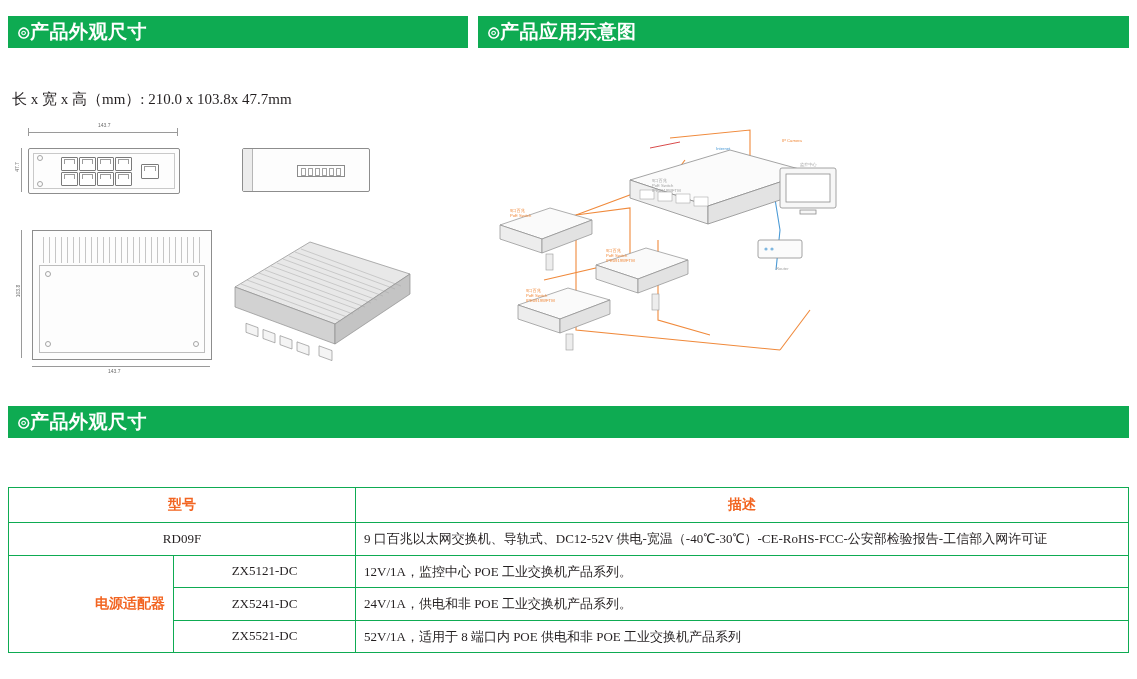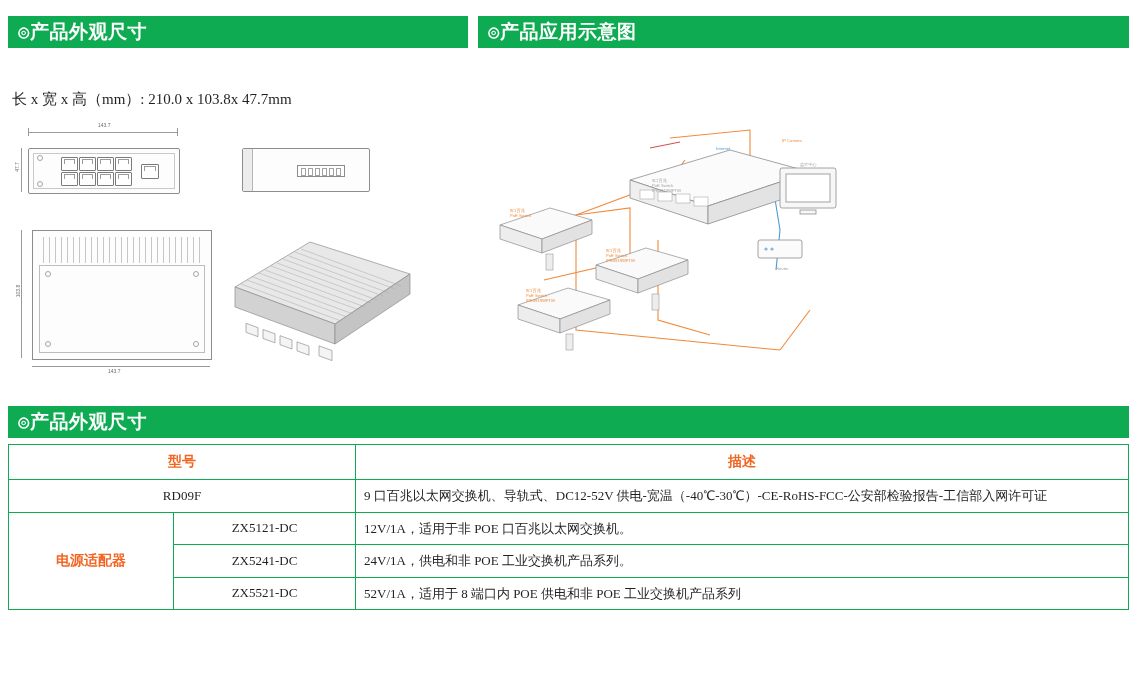--- a/index.html
+++ b/index.html
@@ -62,39 +62,39 @@
   #topview .body{position:absolute;left:6px;top:34px;right:6px;bottom:6px;border:1px solid #bdbdbd;}
 
   
   #iso{position:absolute;left:205px;top:92px;width:205px;height:150px;}
 
   
   #appdiag{position:absolute;left:480px;top:120px;width:650px;height:275px;}
 
   
   #order-table{
-    position:absolute;left:8px;top:444px;width:1121px;
+    position:absolute;left:8px;top:487px;width:1121px;
     border-collapse:collapse;
     font-size:13px;
     font-family:"Liberation Serif", serif;
   }
   #order-table td,#order-table th{
     border:1px solid #0eab52;
     padding:6px 8px;
     vertical-align:middle;
   }
   #order-table th{
     color:#f26522;
     font-weight:bold;
     font-family:"DejaVu Sans", sans-serif;
     font-size:14px;
     text-align:center;
     height:22px;
   }
-  .cell-center{text-align:center;}
+  .cell-center{text-align:right;}
   .orange-bold{color:#f26522;font-weight:bold;font-family:"DejaVu Sans",sans-serif;font-size:14px;}
   .underline-seg{}
   .model-cell{text-align:center;font-size:13px;}
   .desc-cell{line-height:1.5;}
 </style>
 </head>
 <body>
 
 <div class="band" id="band1">
   <span>◎产品外观尺寸</span>
@@ -305,21 +305,21 @@
     <th colspan="2" style="width:315px;">型号</th>
     <th>描述</th>
   </tr>
   <tr>
     <td colspan="2" class="cell-center model-cell">RD09F</td>
     <td class="desc-cell"><span>9 口百兆以太网交换机、导轨式、DC12-52V 供电-宽温（-40℃-30℃）-</span><span class="underline-seg">CE-RoHS-FCC</span><span>-公安部检验报告-工信部入网许可证</span></td>
   </tr>
   <tr>
     <td rowspan="3" class="cell-center orange-bold" style="width:148px;">电源适配器</td>
     <td class="cell-center model-cell" style="width:165px;">ZX5121-DC</td>
-    <td class="desc-cell">12V/1A，适用于非 POE 口百兆以太网交换机。</td>
+    <td class="desc-cell">12V/1A，监控中心 POE 工业交换机产品系列。</td>
   </tr>
   <tr>
     <td class="cell-center model-cell">ZX5241-DC</td>
     <td class="desc-cell">24V/1A，供电和非 POE 工业交换机产品系列。</td>
   </tr>
   <tr>
     <td class="cell-center model-cell">ZX5521-DC</td>
     <td class="desc-cell">52V/1A，适用于 8 端口内 POE 供电和非 POE 工业交换机产品系列</td>
   </tr>
 </tbody>

